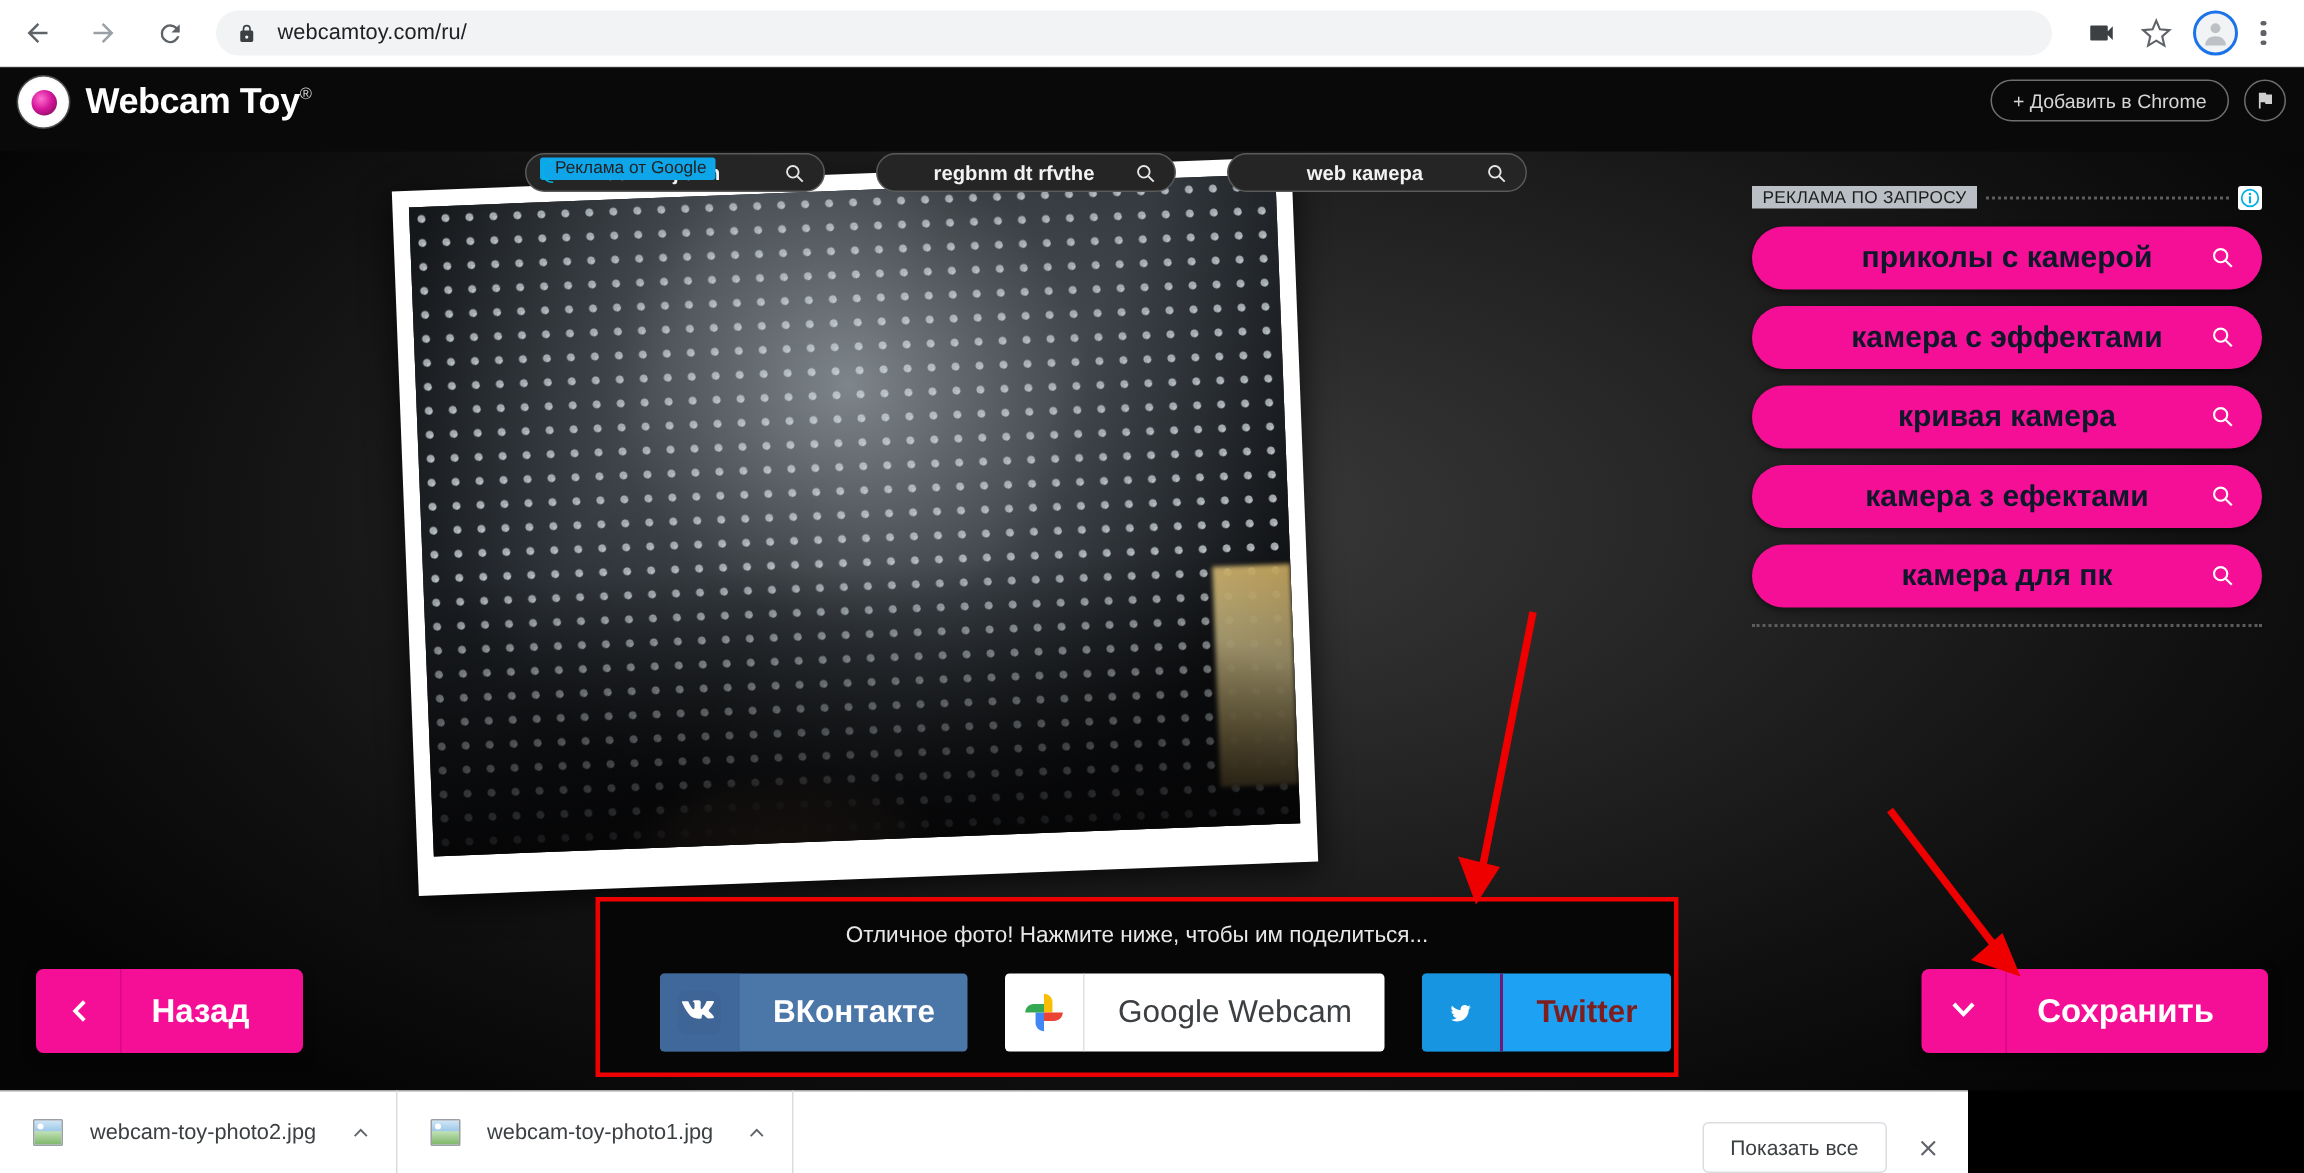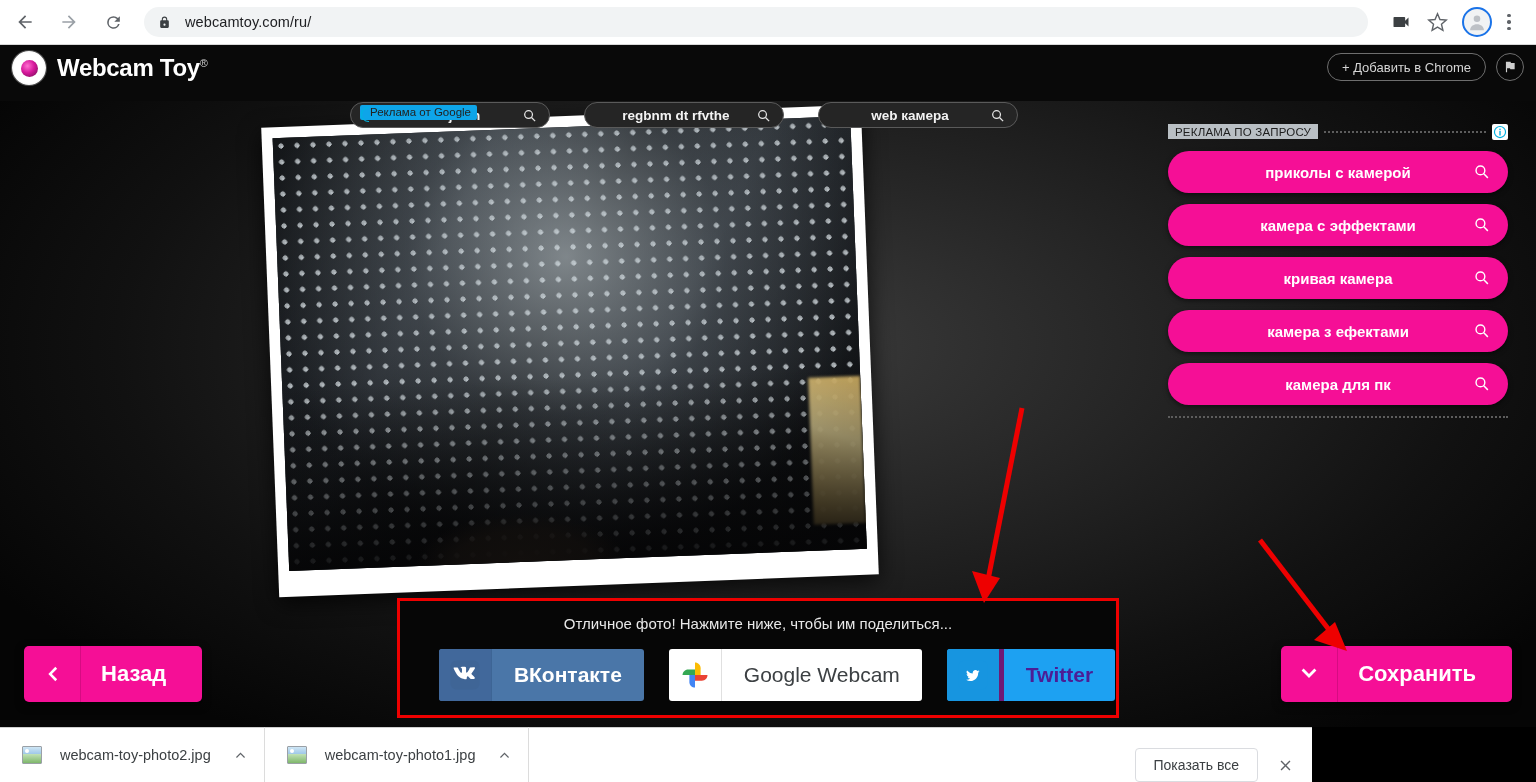--- a/index.html
+++ b/index.html
@@ -170,21 +170,21 @@
     width: 16px; height: 16px; background: #fff; border-radius: 2px;
     display: flex; align-items: center; justify-content: center;
   }
   .ad-btn {
     margin-top: 11px; height: 42px; border-radius: 21px;
     background: #f50f96;
     display: flex; align-items: center; justify-content: center;
     position: relative;
     box-shadow: 0 2px 5px rgba(0,0,0,.5);
   }
-  .ad-btn span.lbl { color: #ffffff; font-size: 15px; font-weight: bold; }
+  .ad-btn span.lbl { color: #0f172a; font-size: 20px; font-weight: bold; }
   .ad-btn .mag { position: absolute; right: 18px; top: 12px; }
   .adpanel-footdots { margin-top: 11px; border-top: 2px dotted #5d5d5d; }
 
   
   .share-panel {
     position: absolute; left: 397px; top: 553px;
     width: 722px; height: 120px;
     border: 3px solid #ee0000;
     background: #060606;
     z-index: 6;
@@ -205,21 +205,21 @@
     font-size: 21px; font-weight: bold; white-space: nowrap;
   }
   .sbtn.vk { background: #4a76a8; }
   .sbtn.vk .ic { background: #3f6governance; }
   .sbtn.vk .ic { background: #41689b; }
   .sbtn.vk .lb { color: #ffffff; border-left: 1px solid #3d6595; }
   .sbtn.gp { background: #ffffff; }
   .sbtn.gp .lb { color: #3c4043; border-left: 1px solid #e0e0e0; font-weight: normal; font-size: 21px;}
   .sbtn.tw { background: #1da1f2; }
   .sbtn.tw .ic { background: #1795e0; }
-  .sbtn.tw .lb { color: #4c1d95; border-left: 5px solid #701a75; }
+  .sbtn.tw .lb { color: #7f1d1d; border-left: 2px solid #701a75; }
 
   
   .pinkbtn {
     position: absolute; height: 56px; border-radius: 5px; background: #f50f96;
     display: flex; align-items: stretch; z-index: 6;
     box-shadow: 0 3px 8px rgba(0,0,0,.55);
   }
   .pinkbtn .ic { width: 56px; display: flex; align-items: center; justify-content: center; }
   .pinkbtn .lb {
     display: flex; align-items: center; padding: 0 36px 0 20px;

